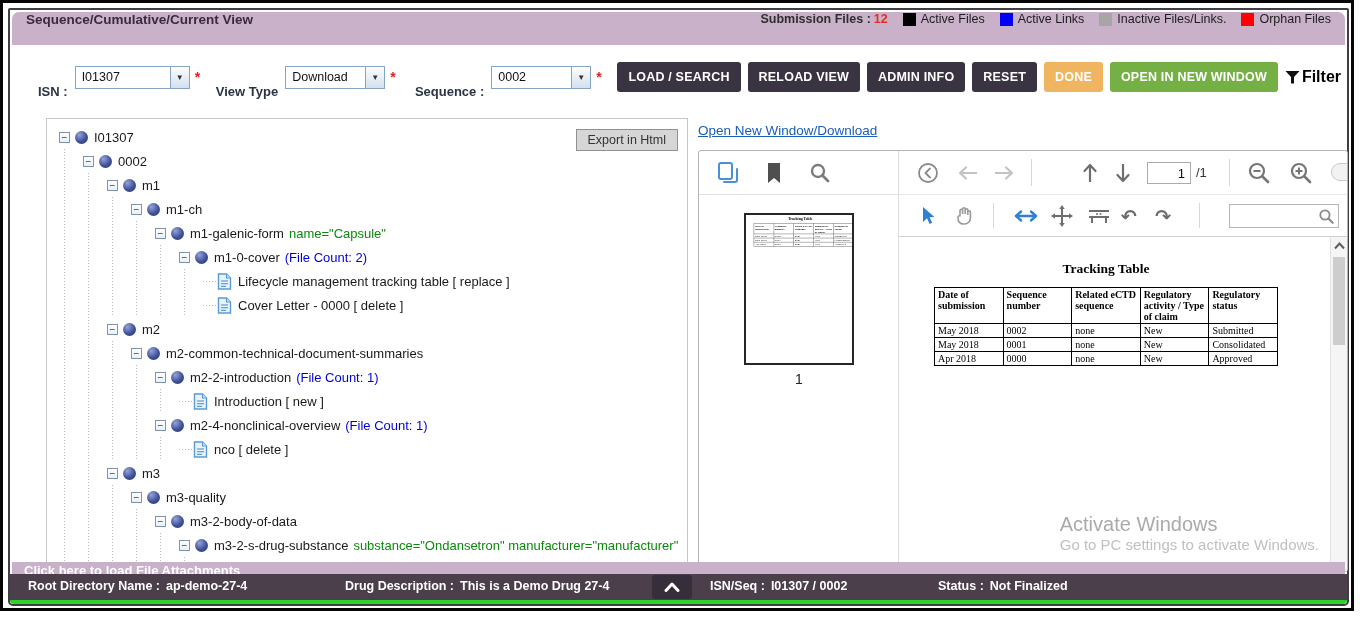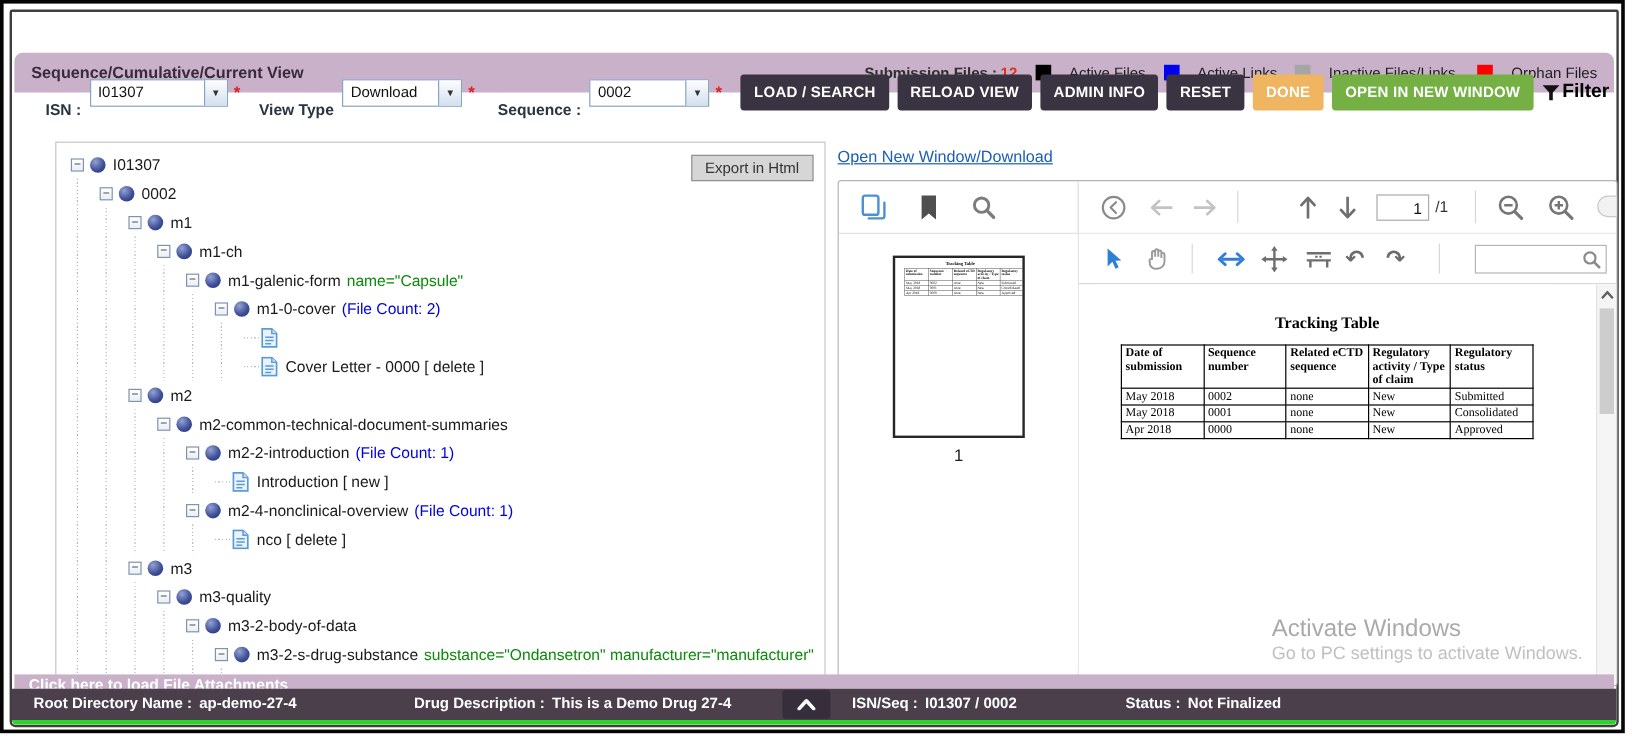--- a/index.html
+++ b/index.html
@@ -2,26 +2,26 @@
 <html><head>
 <meta charset="utf-8">
 <style>
   * { margin:0; padding:0; box-sizing:border-box; }
   html,body { width:1360px; height:617px; font-family:"Liberation Sans", sans-serif; background:#fff; }
   #wrap { position:relative; width:1354px; height:611px; border:3px solid #050505; background:#fff; overflow:hidden; }
   #frame { position:absolute; left:5px; top:5px; width:1341px; height:598px; border:2px solid #3f3f3f; background:#fff; border-radius:2px 2px 5px 5px; }
 
   
   .hdr { position:absolute; left:2px; top:2px; right:2px; height:33px; background:#c9b1c9; border-radius:7px 7px 0 0;
-         display:flex; align-items:center; padding:0 14px;margin-top:32px; }
+         display:flex; align-items:flex-start; padding:0 14px; }
   .hdr-title { font-weight:700; font-size:13.5px; color:#3a2a3c; }
   .hdr-right { margin-left:auto; display:flex; align-items:center; gap:15px; }
   .subfiles { font-weight:700; font-size:12.5px; color:#2e2e2e; }
   .subfiles .cnt { color:#e03020; margin-left:3px; }
-  .leg { display:flex; align-items:center; gap:15px; font-size:12.5px; color:#1d1d1d; }
+  .leg { display:flex; align-items:center; gap:5px; font-size:12.5px; color:#1d1d1d; }
   .leg .sq { width:13px; height:13px; display:inline-block; }
 
   
   .controls { position:absolute; left:28px; top:50px; right:6px; height:34px; display:flex; align-items:center; }
   .clab { font-weight:700; font-size:13px; color:#2a3442; margin-right:7px; white-space:nowrap;margin-top:28px; }
   .combo { display:inline-flex; align-items:center; height:23px; border:1px solid #86a4c4; background:#fff; }
   .combo .val { flex:1; padding:0 6px; font-size:12.5px; color:#111; overflow:hidden; white-space:nowrap; }
   .combo .arrow { width:19px; height:100%; border-left:1px solid #86a4c4; background:linear-gradient(#fdfdfd,#d3e0ef);
                   display:flex; align-items:center; justify-content:center; font-size:8px; color:#333; }
   .req { color:#e02020; font-weight:700; font-size:14px; margin:0 5px; }
@@ -231,20 +231,21 @@
             <span class="hstub"></span>
             <span class="docicon">
               <svg width="15" height="17" viewBox="0 0 15 17">
                 <path d="M1.5 1 h8 l4 4 v11 h-12 z" fill="#eaf3fc" stroke="#5b9bd5" stroke-width="1.4"></path>
                 <path d="M9.5 1 v4 h4" fill="#c9dff3" stroke="#5b9bd5" stroke-width="1.2"></path>
                 <line x1="4" y1="8" x2="11" y2="8" stroke="#5b9bd5" stroke-width="1.2"></line>
                 <line x1="4" y1="10.7" x2="11" y2="10.7" stroke="#5b9bd5" stroke-width="1.2"></line>
                 <line x1="4" y1="13.4" x2="9" y2="13.4" stroke="#5b9bd5" stroke-width="1.2"></line>
               </svg>
             </span>
+            <span class="tlabel">Lifecycle management tracking table [ replace ]</span>
           </div>
           <div class="trow">
             <span class="tsp"></span>
             <span class="tsp"></span>
             <span class="tsp"></span>
             <span class="tsp"></span>
             <span class="tsp"></span>
             <span class="tsp"></span>
             <span class="hstub"></span>
             <span class="docicon">

